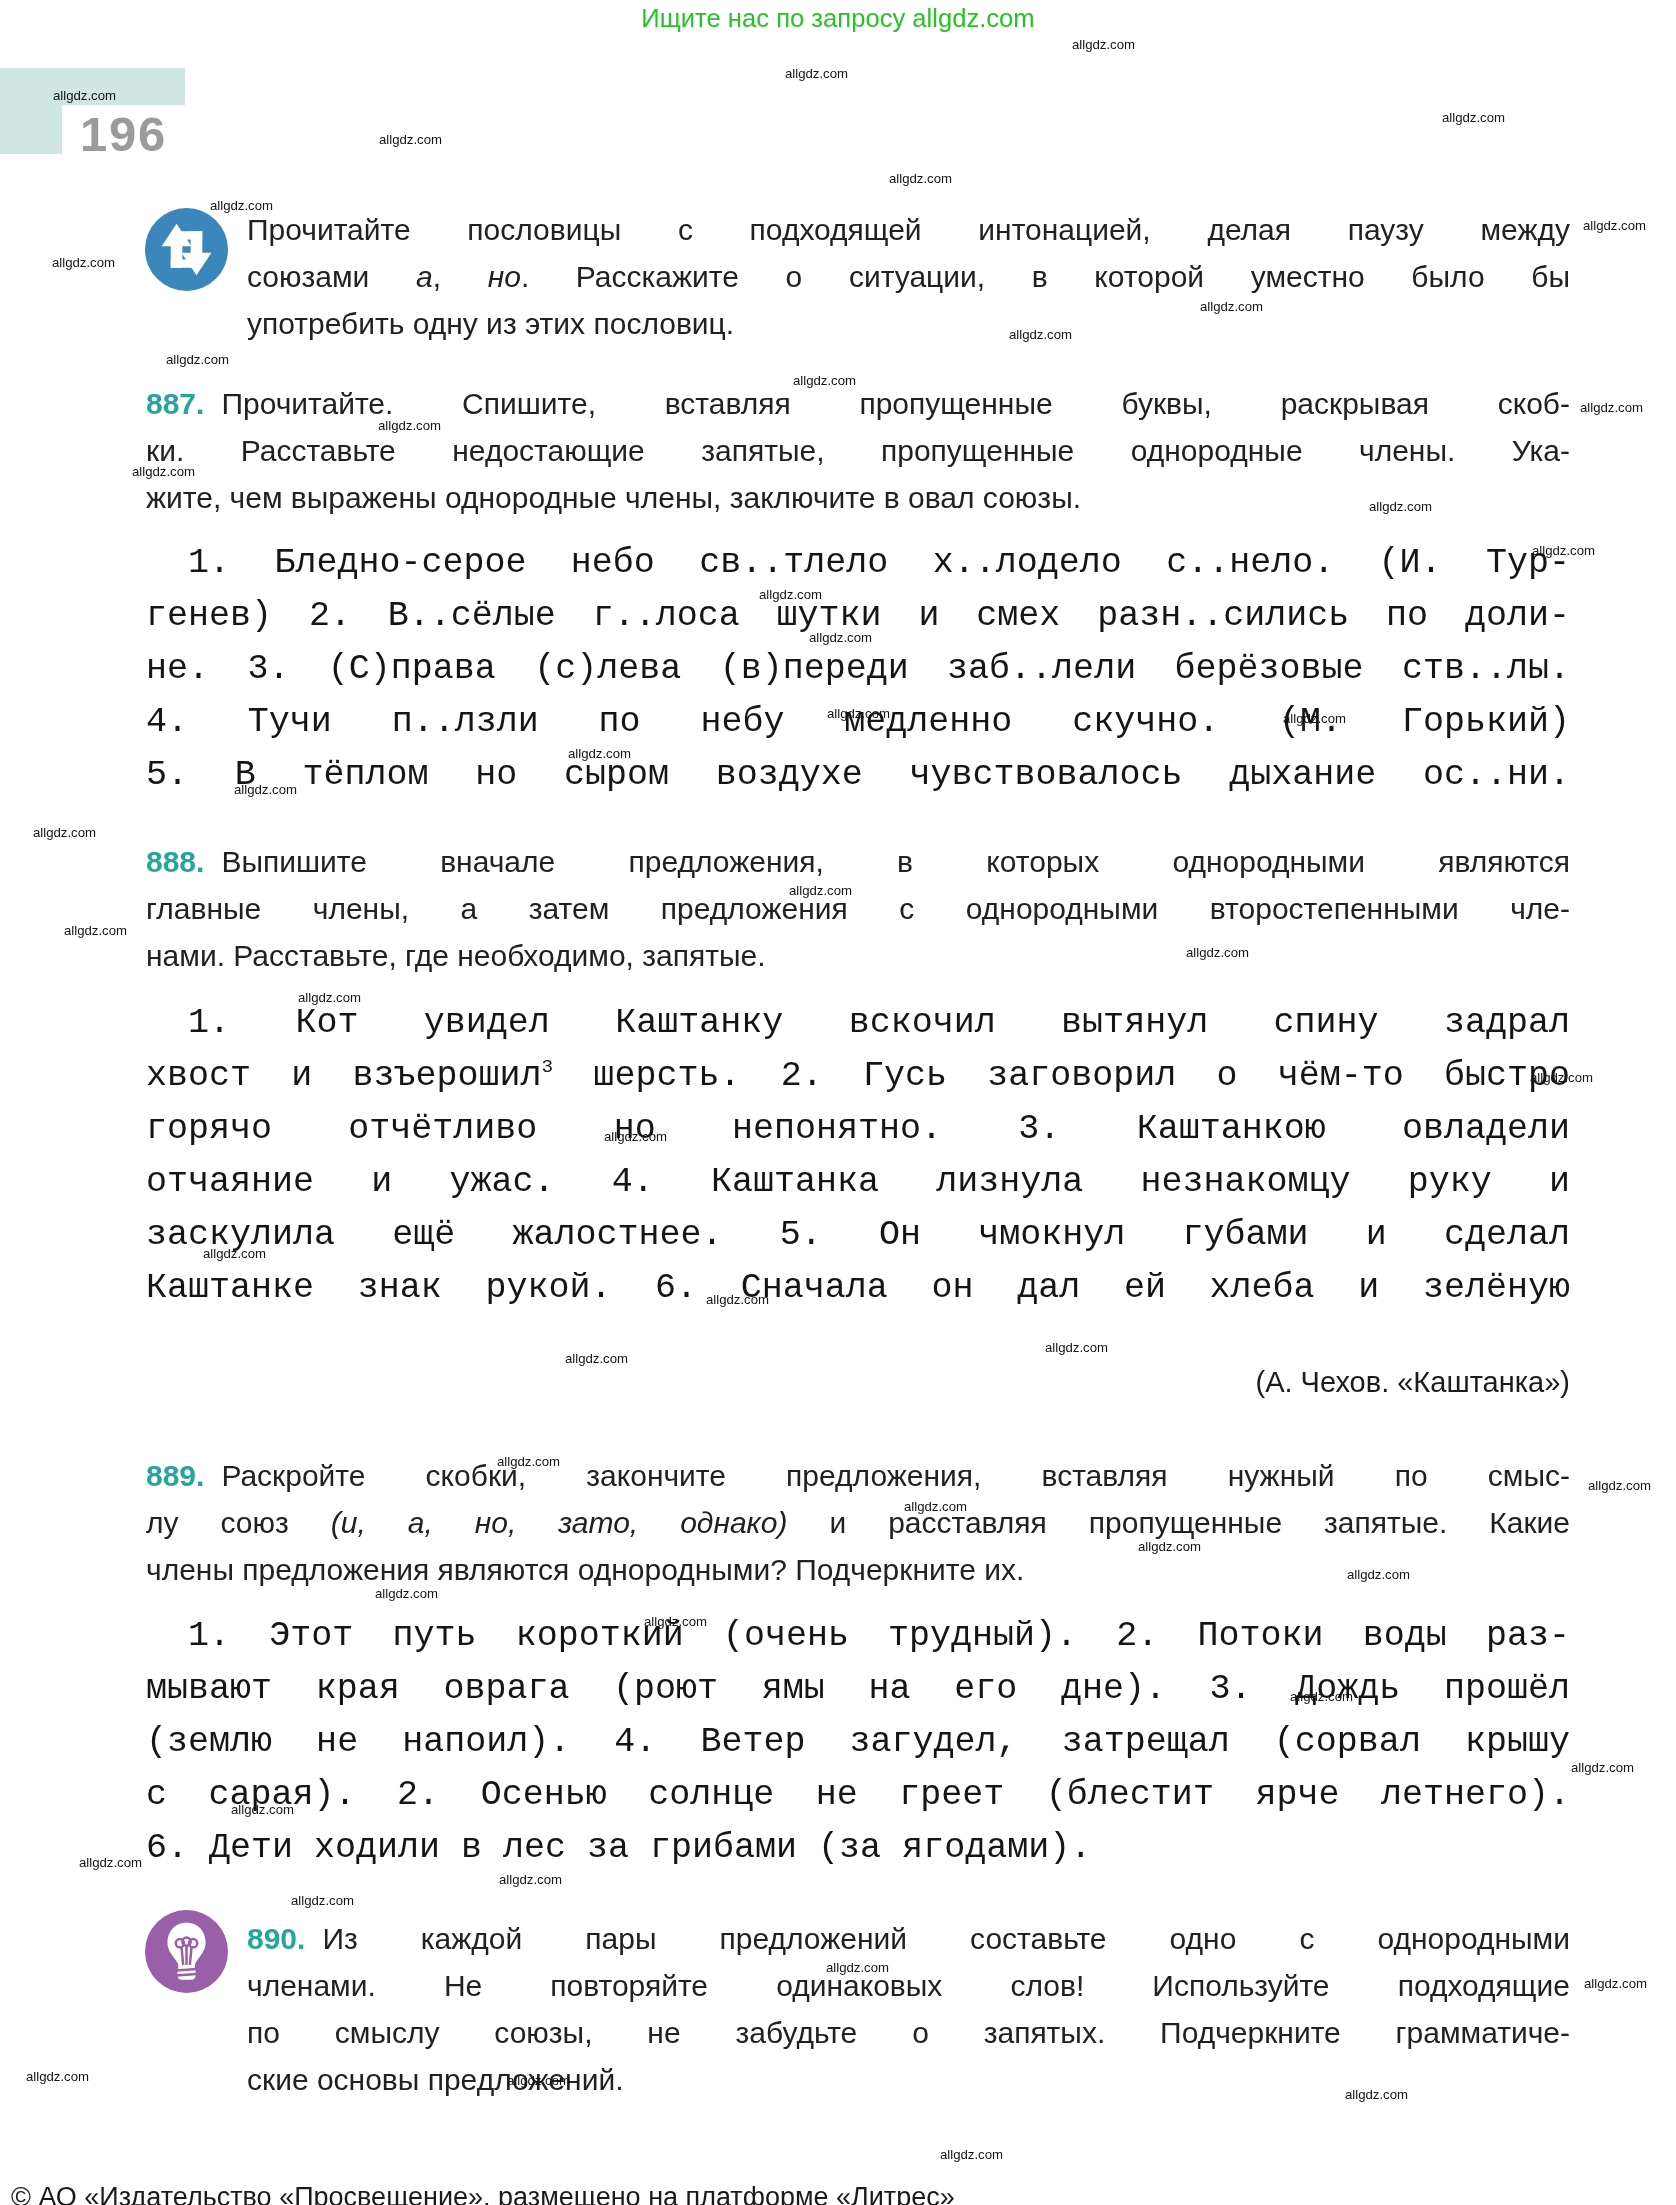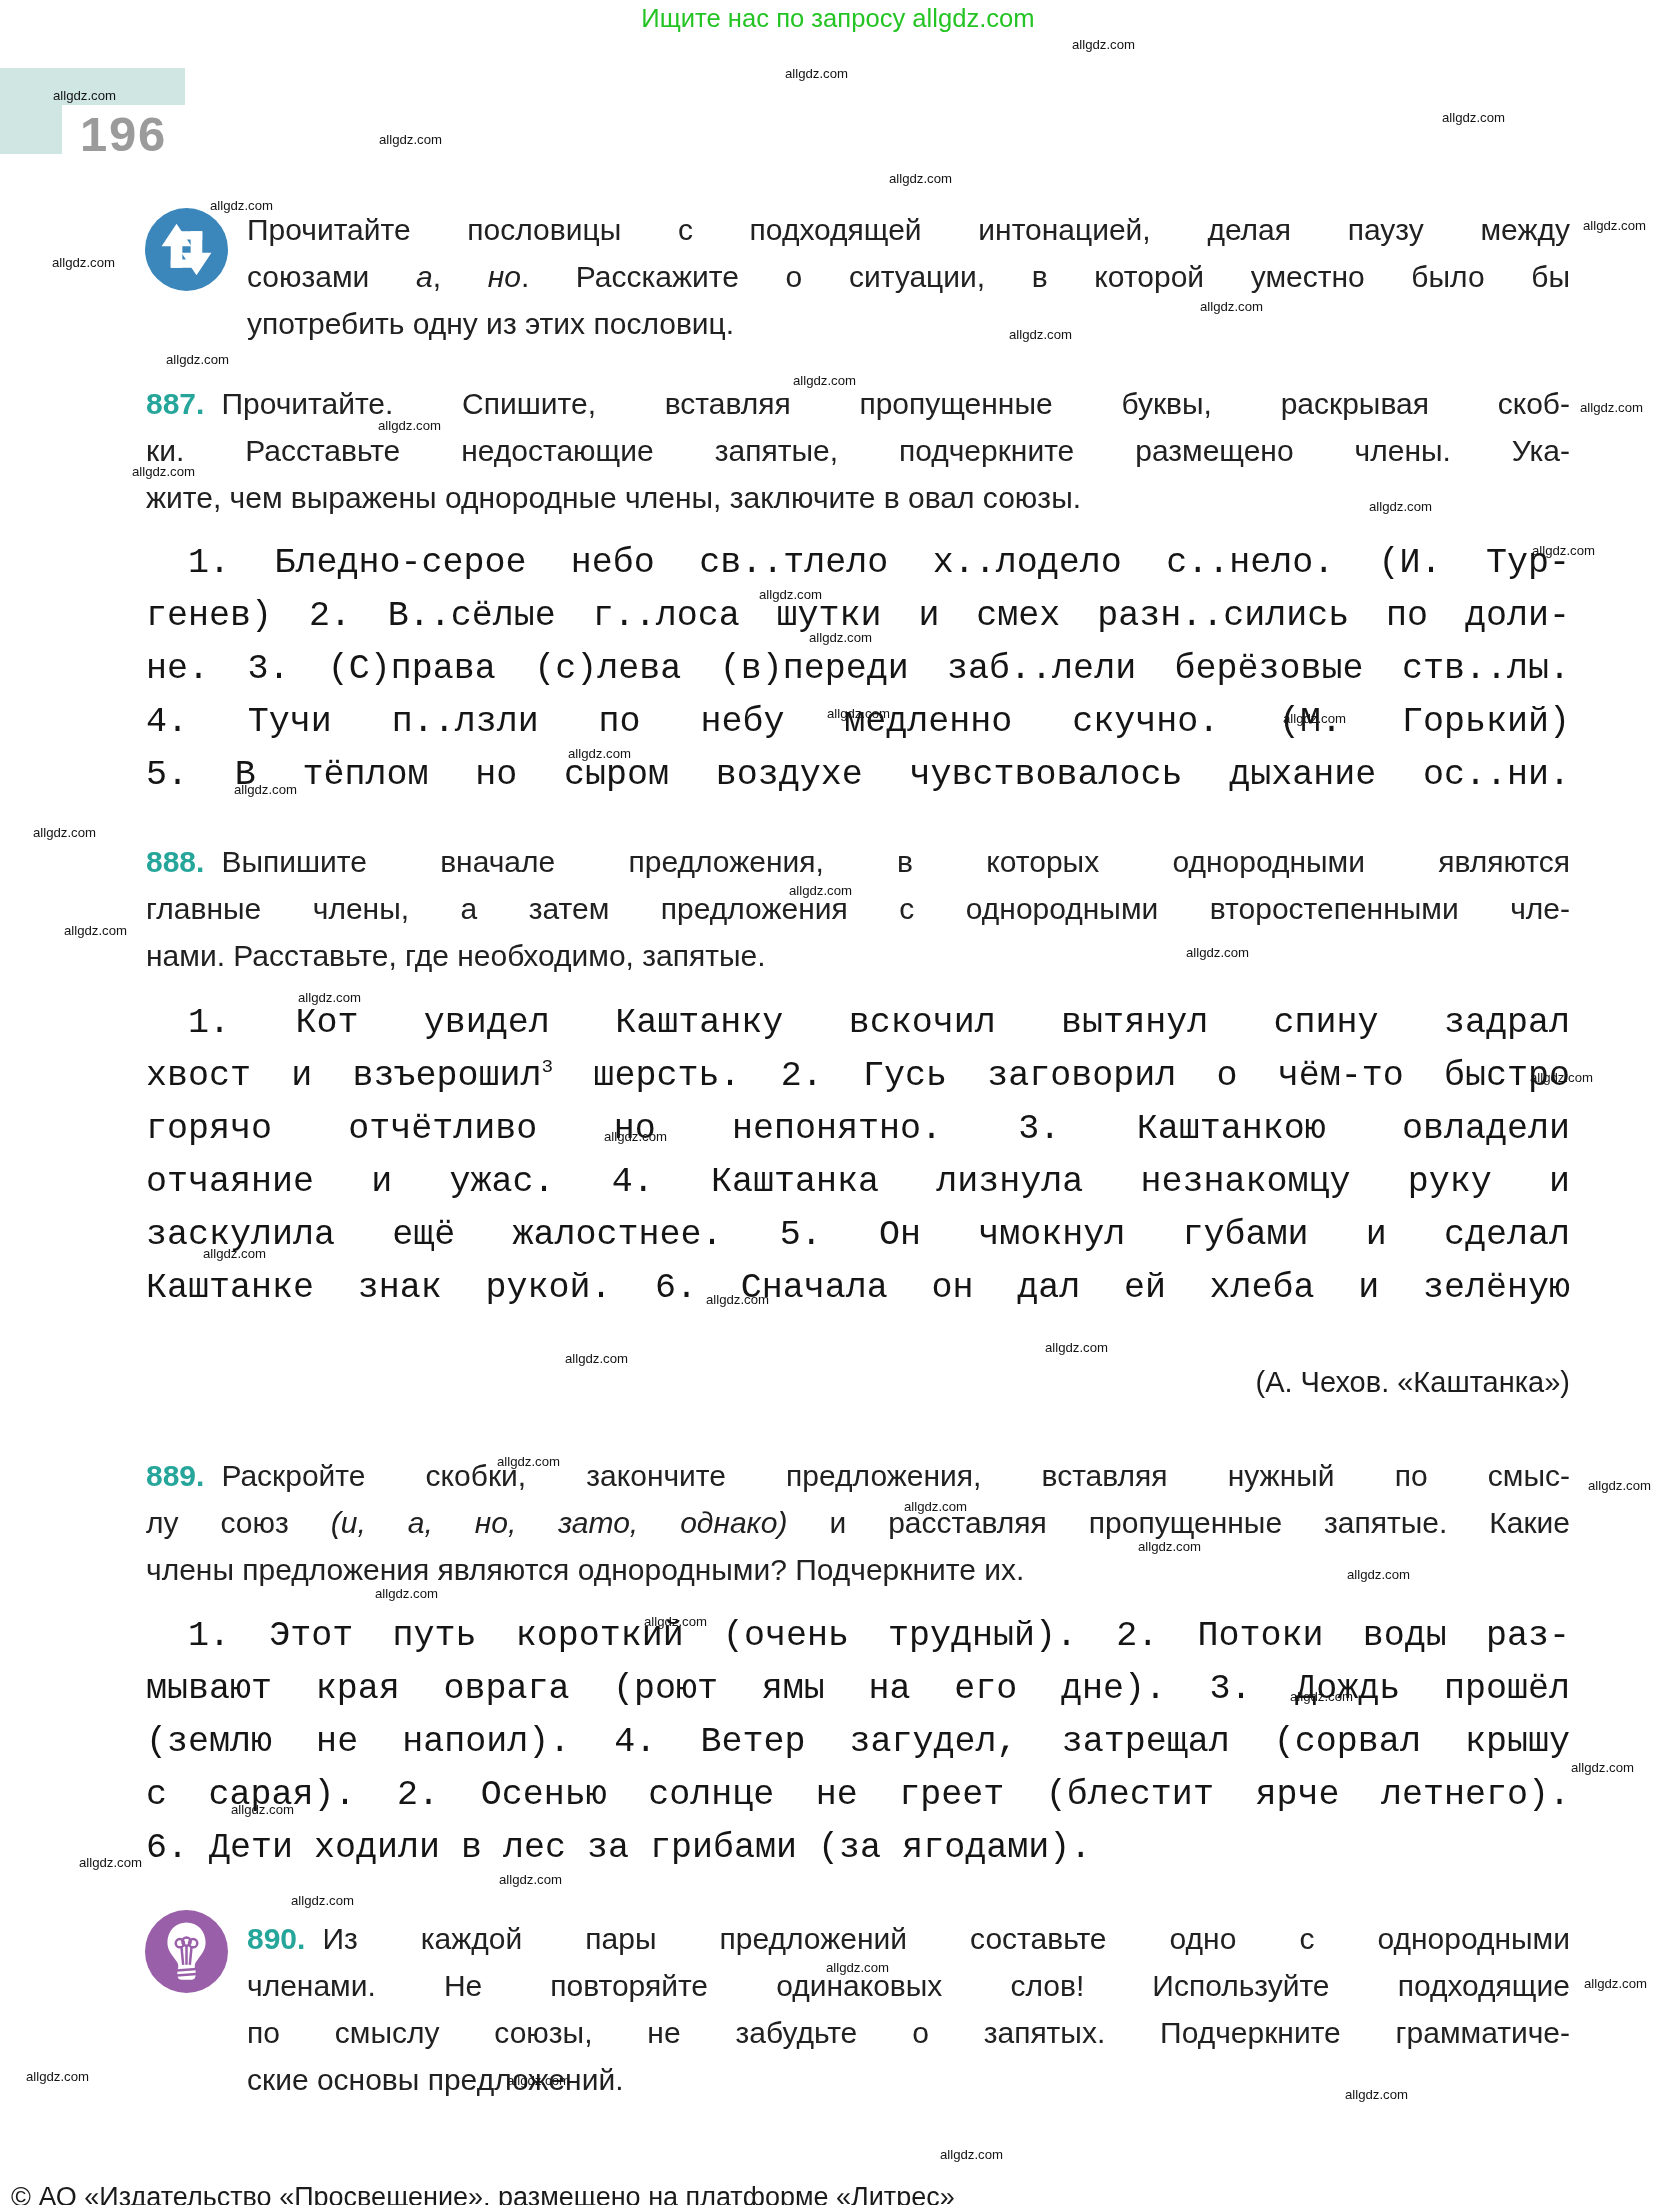--- a/index.html
+++ b/index.html
@@ -57,21 +57,21 @@
   </span>
 
   <div class="block sans icon-pad" style="top:206px">
     <div class="jline">Прочитайте пословицы с подходящей интонацией, делая паузу между</div>
     <div class="jline"><span>союзами </span><i class="it">а</i><span>, </span><i class="it">но</i><span>. Расскажите о ситуации, в которой уместно было бы</span></div>
     <div class="lline">употребить одну из этих пословиц.</div>
   </div>
 
   <div class="block sans" style="top:380px">
     <div class="jline"><span class="exnum">887.</span><span>Прочитайте. Спишите, вставляя пропущенные буквы, раскрывая скоб-</span></div>
-    <div class="jline">ки. Расставьте недостающие запятые, подчеркните размещено члены. Ука-</div>
+    <div class="jline">ки. Расставьте недостающие запятые, пропущенные однородные члены. Ука-</div>
     <div class="lline">жите, чем выражены однородные члены, заключите в овал союзы.</div>
   </div>
 
   <div class="block serif" style="top:537px">
     <div class="jline indent">1. Бледно-серое небо св..тлело х..лодело с..нело. (И. Тур-</div>
     <div class="jline">генев) 2. В..сёлые г..лоса шутки и смех разн..сились по доли-</div>
     <div class="jline">не. 3. (С)права (с)лева (в)переди заб..лели берёзовые ств..лы.</div>
     <div class="jline">4. Тучи п..лзли по небу медленно скучно. (М. Горький)</div>
     <div class="jline">5. В тёплом но сыром воздухе чувствовалось дыхание ос..ни.</div>
   </div>

